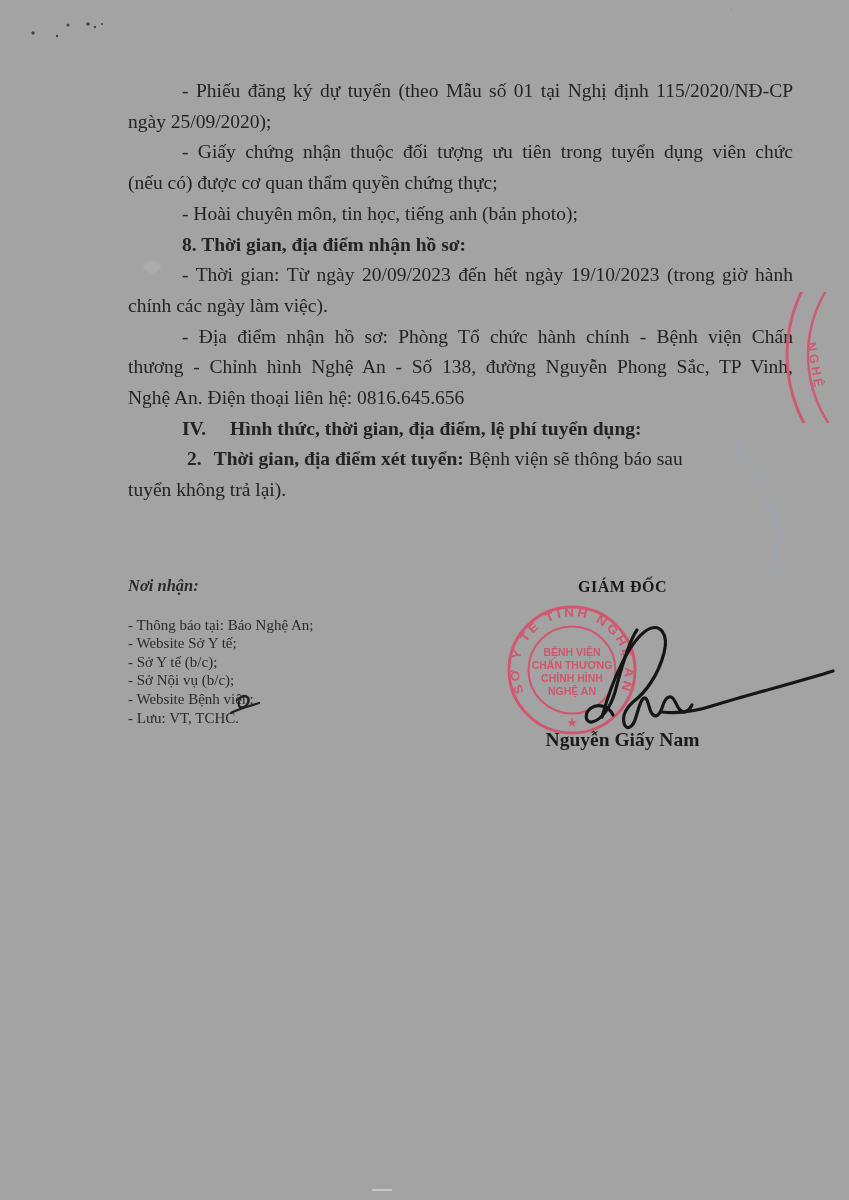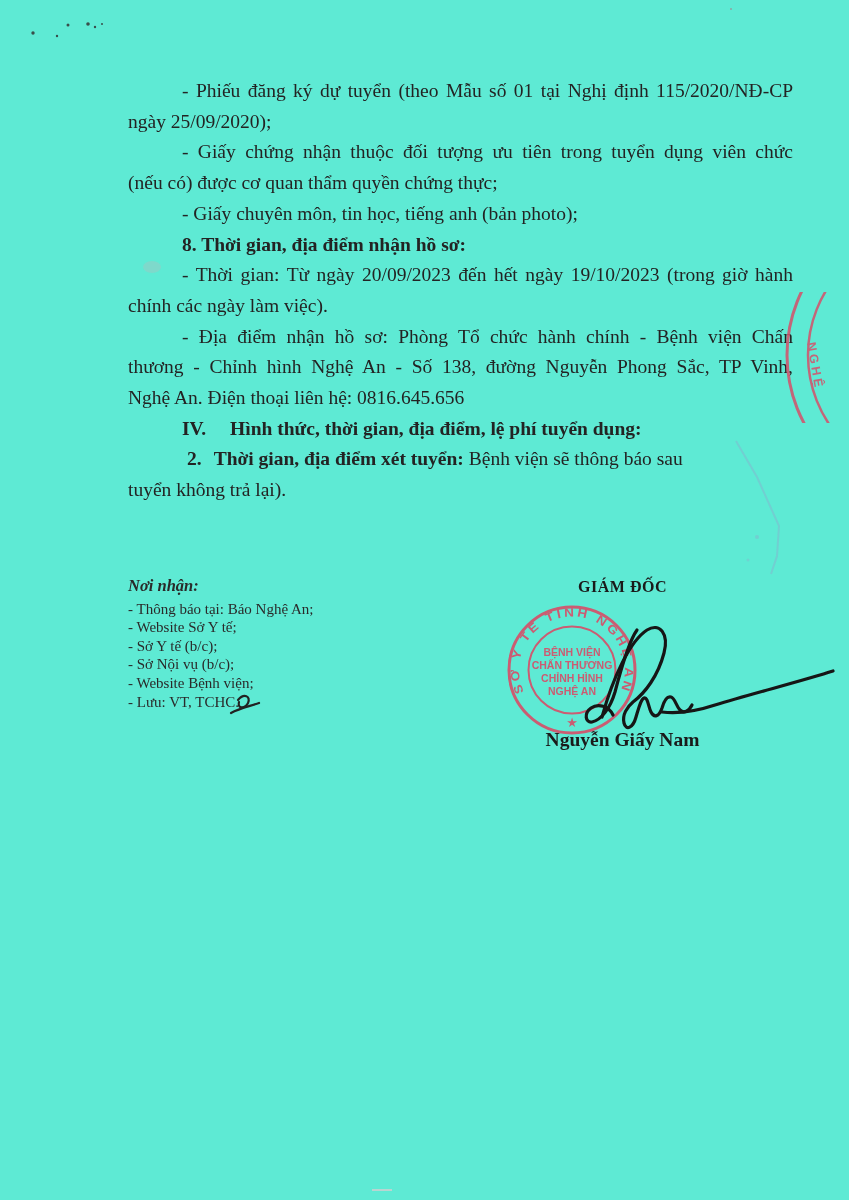--- a/index.html
+++ b/index.html
@@ -1,48 +1,48 @@
 <!DOCTYPE html>
 <html><head>
 <meta charset="utf-8">
 <style>
   html,body{margin:0;padding:0;}
   body{width:849px;height:1200px;background:#ffffff;font-family:"Liberation Serif",serif;}
-  .page{position:relative;width:849px;height:1200px;background:#5eead4;overflow:hidden;color:#1f1f1f;}
+  .page{position:relative;width:849px;height:1200px;background:#a3a3a3;overflow:hidden;color:#1f1f1f;}
 
   
   .body-col{position:absolute;left:128px;top:76px;width:665px;font-size:19.5px;line-height:30.7px;color:#232323;}
   .bline{width:665px;}
   .fill{text-align:justify;text-align-last:justify;}
   .ind1{text-indent:54px;}
   .ind2{text-indent:59px;}
   .b{font-weight:bold;}
   .gap{display:inline-block;}
 
   
   .rec-block{position:absolute;left:128px;top:577px;font-size:15px;line-height:18.6px;color:#2a2a2a;}
-  .rec-title{font-weight:bold;font-style:italic;font-size:16.5px;margin-bottom:4px;}
+  .rec-title{font-weight:bold;font-style:italic;font-size:16.5px;margin-bottom:20px;}
 
   
   .sig-title{position:absolute;left:520px;top:578px;width:205px;text-align:center;font-weight:bold;font-size:16px;letter-spacing:0.5px;color:#1a1a1a;}
   .sig-name{position:absolute;left:510px;top:729px;width:225px;text-align:center;font-weight:bold;font-size:19.5px;color:#1a1a1a;}
 
   .overlay{position:absolute;left:0;top:0;width:849px;height:1200px;pointer-events:none;}
 </style>
 </head>
 <body>
 
 <div class="page">
 
   <div class="body-col">
       <div class="bline fill ind1"><span>- Phiếu đăng ký dự tuyển (theo Mẫu số 01 tại Nghị định 115/2020/NĐ-CP</span></div>
       <div class="bline"><span>ngày 25/09/2020);</span></div>
       <div class="bline fill ind1"><span>- Giấy chứng nhận thuộc đối tượng ưu tiên trong tuyển dụng viên chức</span></div>
       <div class="bline"><span>(nếu có) được cơ quan thẩm quyền chứng thực;</span></div>
-      <div class="bline ind1"><span>- Giấy chuyên môn, tin học, tiếng anh (bản photo);</span></div>
+      <div class="bline ind1"><span>- Hoài chuyên môn, tin học, tiếng anh (bản photo);</span></div>
       <div class="bline ind1"><span class="b">8. Thời gian, địa điểm nhận hồ sơ:</span></div>
       <div class="bline fill ind1"><span>- Thời gian: Từ ngày 20/09/2023 đến hết ngày 19/10/2023 (trong giờ hành</span></div>
       <div class="bline"><span>chính các ngày làm việc).</span></div>
       <div class="bline fill ind1"><span>- Địa điểm nhận hồ sơ: Phòng Tổ chức hành chính - Bệnh viện Chấn</span></div>
       <div class="bline fill"><span>thương - Chỉnh hình Nghệ An - Số 138, đường Nguyễn Phong Sắc, TP Vinh,</span></div>
       <div class="bline"><span>Nghệ An. Điện thoại liên hệ: 0816.645.656</span></div>
       <div class="bline ind1"><span class="b">IV.</span><span class="gap" style="width: 24px;">&nbsp;</span><span class="b">Hình thức, thời gian, địa điểm, lệ phí tuyển dụng:</span></div>
       <div class="bline ind2"><span class="b">2.</span><span class="gap" style="width: 12px;">&nbsp;</span><span class="b">Thời gian, địa điểm xét tuyển:</span><span> Bệnh viện sẽ thông báo sau</span></div>
       <div class="bline"><span>tuyển không trả lại).</span></div>
     </div>

